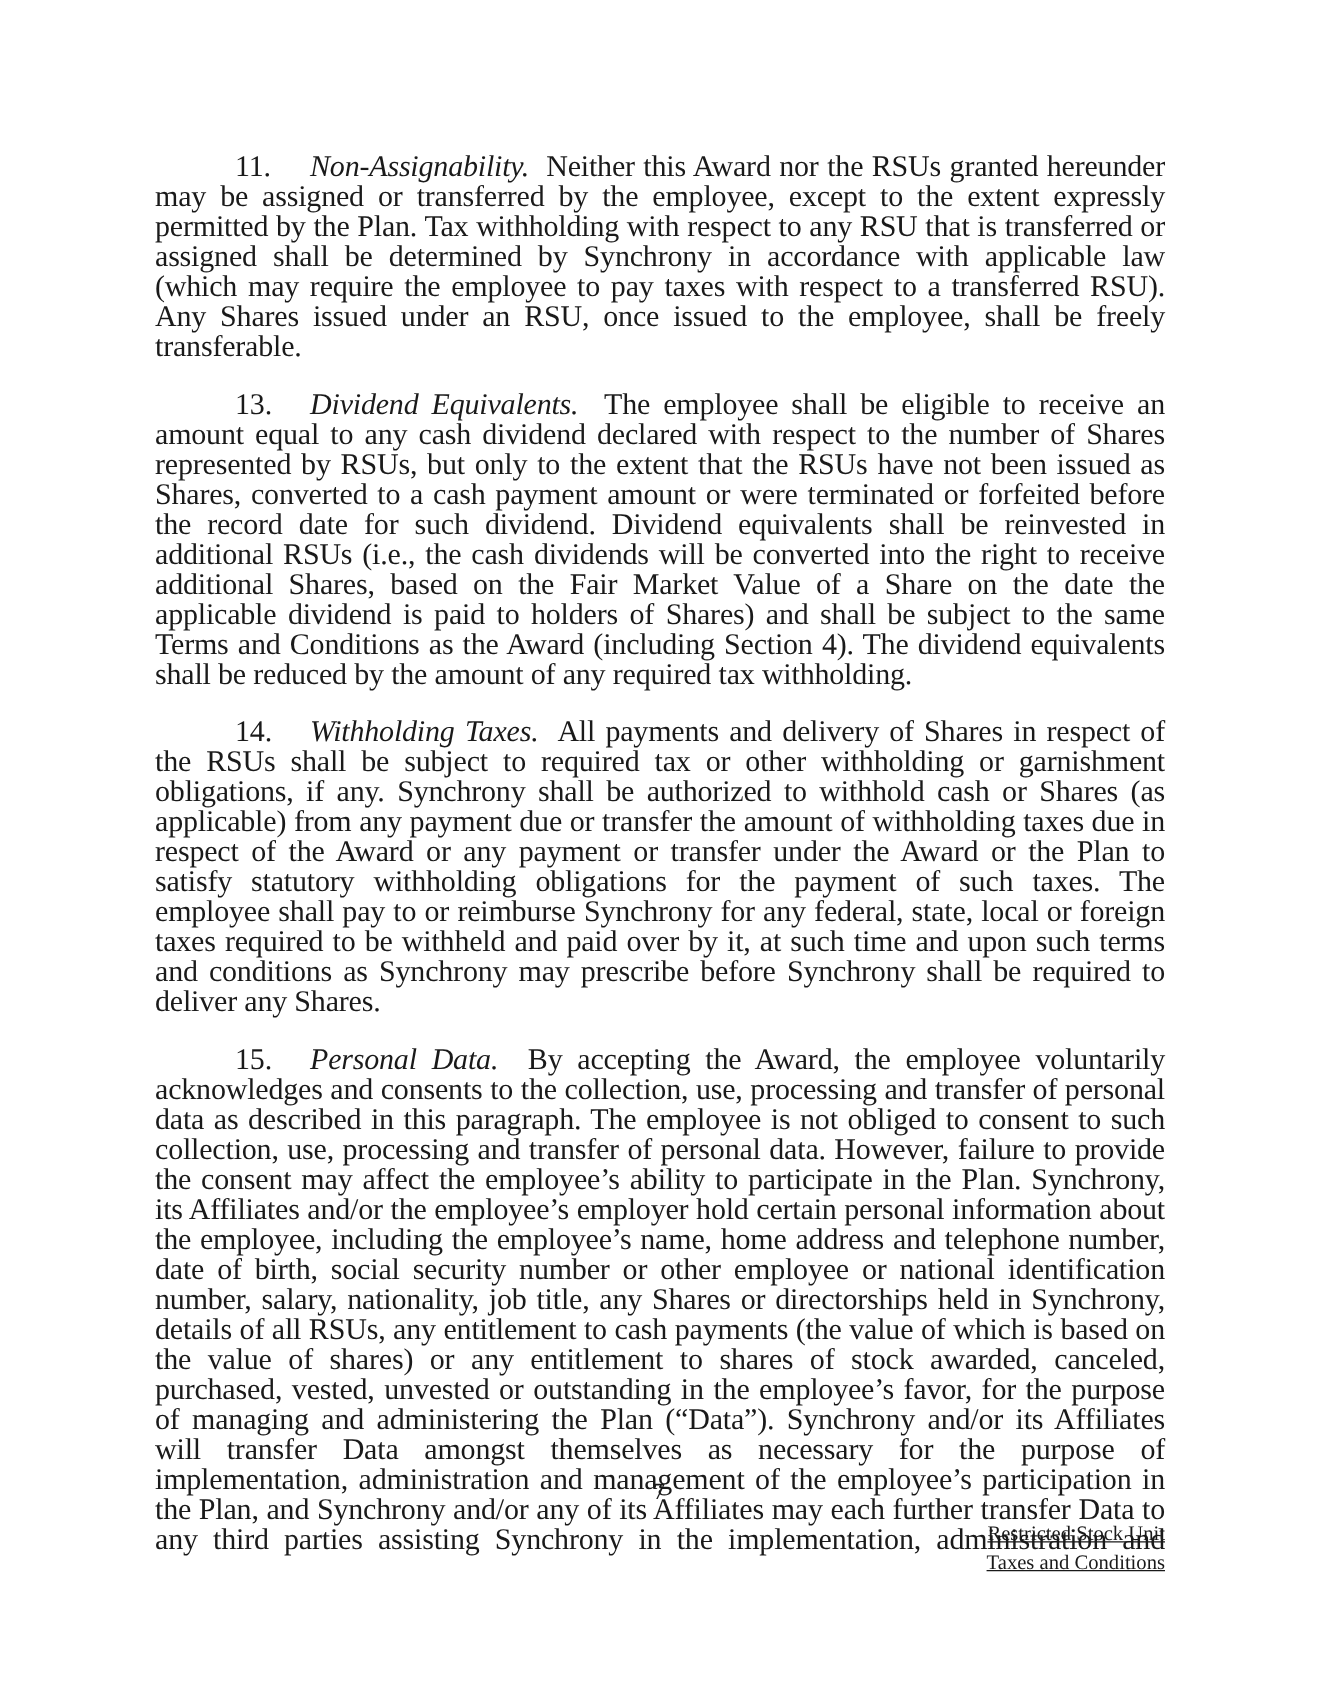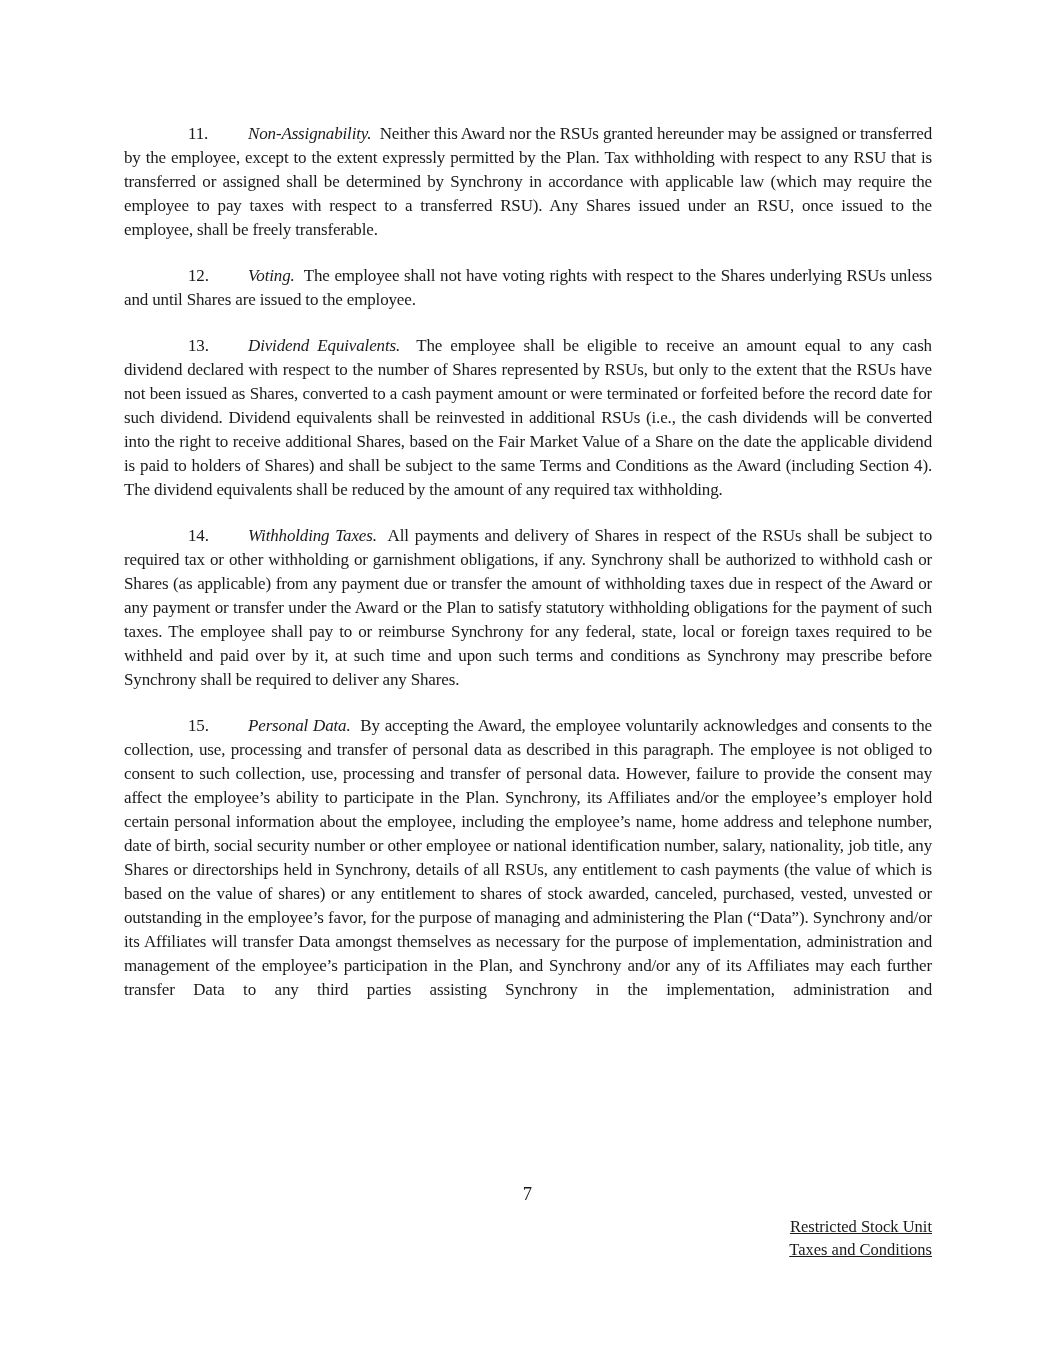--- a/index.html
+++ b/index.html
@@ -15,21 +15,21 @@
       font-family: "Liberation Serif", "DejaVu Serif", serif;
       color: #1a1a1a;
     }
     .page {
       position: absolute;
       left: 124px;
       top: 122px;
       width: 808px;
     }
     .para {
-      font-size: 17px;
+      font-size: 24px;
       line-height: 24px;
       text-align: justify;
       text-align-last: left;
       margin: 0 0 22px 0;
       letter-spacing: -0.15px;
       word-spacing: 0px;
     }
     .num {
       display: inline-block;
       width: 60px;
@@ -56,21 +56,20 @@
       text-decoration: underline;
     }
   </style>
 </head>
 <body>
 
 <div class="page">
 
   <p class="para"><span class="num">11.</span><span class="heading">Non-Assignability.</span>&nbsp; <span>Neither this Award nor the RSUs granted hereunder may be assigned or transferred by the employee, except to the extent expressly permitted by the Plan. Tax withholding with respect to any RSU that is transferred or assigned shall be determined by Synchrony in accordance with applicable law (which may require the employee to pay taxes with respect to a transferred RSU).  Any Shares issued under an RSU, once issued to the employee, shall be freely transferable.</span></p>
 
-  <p class="para"><span class="num">12.</span><span class="heading">Voting.</span>&nbsp; <span>The employee shall not have voting rights with respect to the Shares underlying RSUs unless and until Shares are issued to the employee.</span></p>
 
   <p class="para"><span class="num">13.</span><span class="heading">Dividend Equivalents.</span>&nbsp; <span>The employee shall be eligible to receive an amount equal to any cash dividend declared with respect to the number of Shares represented by RSUs, but only to the extent that the RSUs have not been issued as Shares, converted to a cash payment amount or were terminated or forfeited before the record date for such dividend.  Dividend equivalents shall be reinvested in additional RSUs (i.e., the cash dividends will be converted into the right to receive additional Shares, based on the Fair Market Value of a Share on the date the applicable dividend is paid to holders of Shares) and shall be subject to the same Terms and Conditions as the Award (including Section 4).  The dividend equivalents shall be reduced by the amount of any required tax withholding.</span></p>
 
   <p class="para"><span class="num">14.</span><span class="heading">Withholding Taxes.</span>&nbsp; <span>All payments and delivery of Shares in respect of the RSUs shall be subject to required tax or other withholding or garnishment obligations, if any. Synchrony shall be authorized to withhold cash or Shares (as applicable) from any payment due or transfer the amount of withholding taxes due in respect of the Award or any payment or transfer under the Award or the Plan to satisfy statutory withholding obligations for the payment of such taxes.  The employee shall pay to or reimburse Synchrony for any federal, state, local or foreign taxes required to be withheld and paid over by it, at such time and upon such terms and conditions as Synchrony may prescribe before Synchrony shall be required to deliver any Shares.</span></p>
 
   <p class="para" style="text-align-last: justify;"><span class="num">15.</span><span class="heading">Personal Data.</span>&nbsp; <span>By accepting the Award, the employee voluntarily acknowledges and consents to the collection, use, processing and transfer of personal data as described in this paragraph.  The employee is not obliged to consent to such collection, use, processing and transfer of personal data.  However, failure to provide the consent may affect the employee’s ability to participate in the Plan.  Synchrony, its Affiliates and/or the employee’s employer hold certain personal information about the employee, including the employee’s name, home address and telephone number, date of birth, social security number or other employee or national identification number, salary, nationality, job title, any Shares or directorships held in Synchrony, details of all RSUs, any entitlement to cash payments (the value of which is based on the value of shares) or any entitlement to shares of stock awarded, canceled, purchased, vested, unvested or outstanding in the employee’s favor, for the purpose of managing and administering the Plan (“Data”).  Synchrony and/or its Affiliates will transfer Data amongst themselves as necessary for the purpose of implementation, administration and management of the employee’s participation in the Plan, and Synchrony and/or any of its Affiliates may each further transfer Data to any third parties assisting Synchrony in the implementation, administration and</span></p>
 
 </div>
 
 <div class="page-number">7</div>

